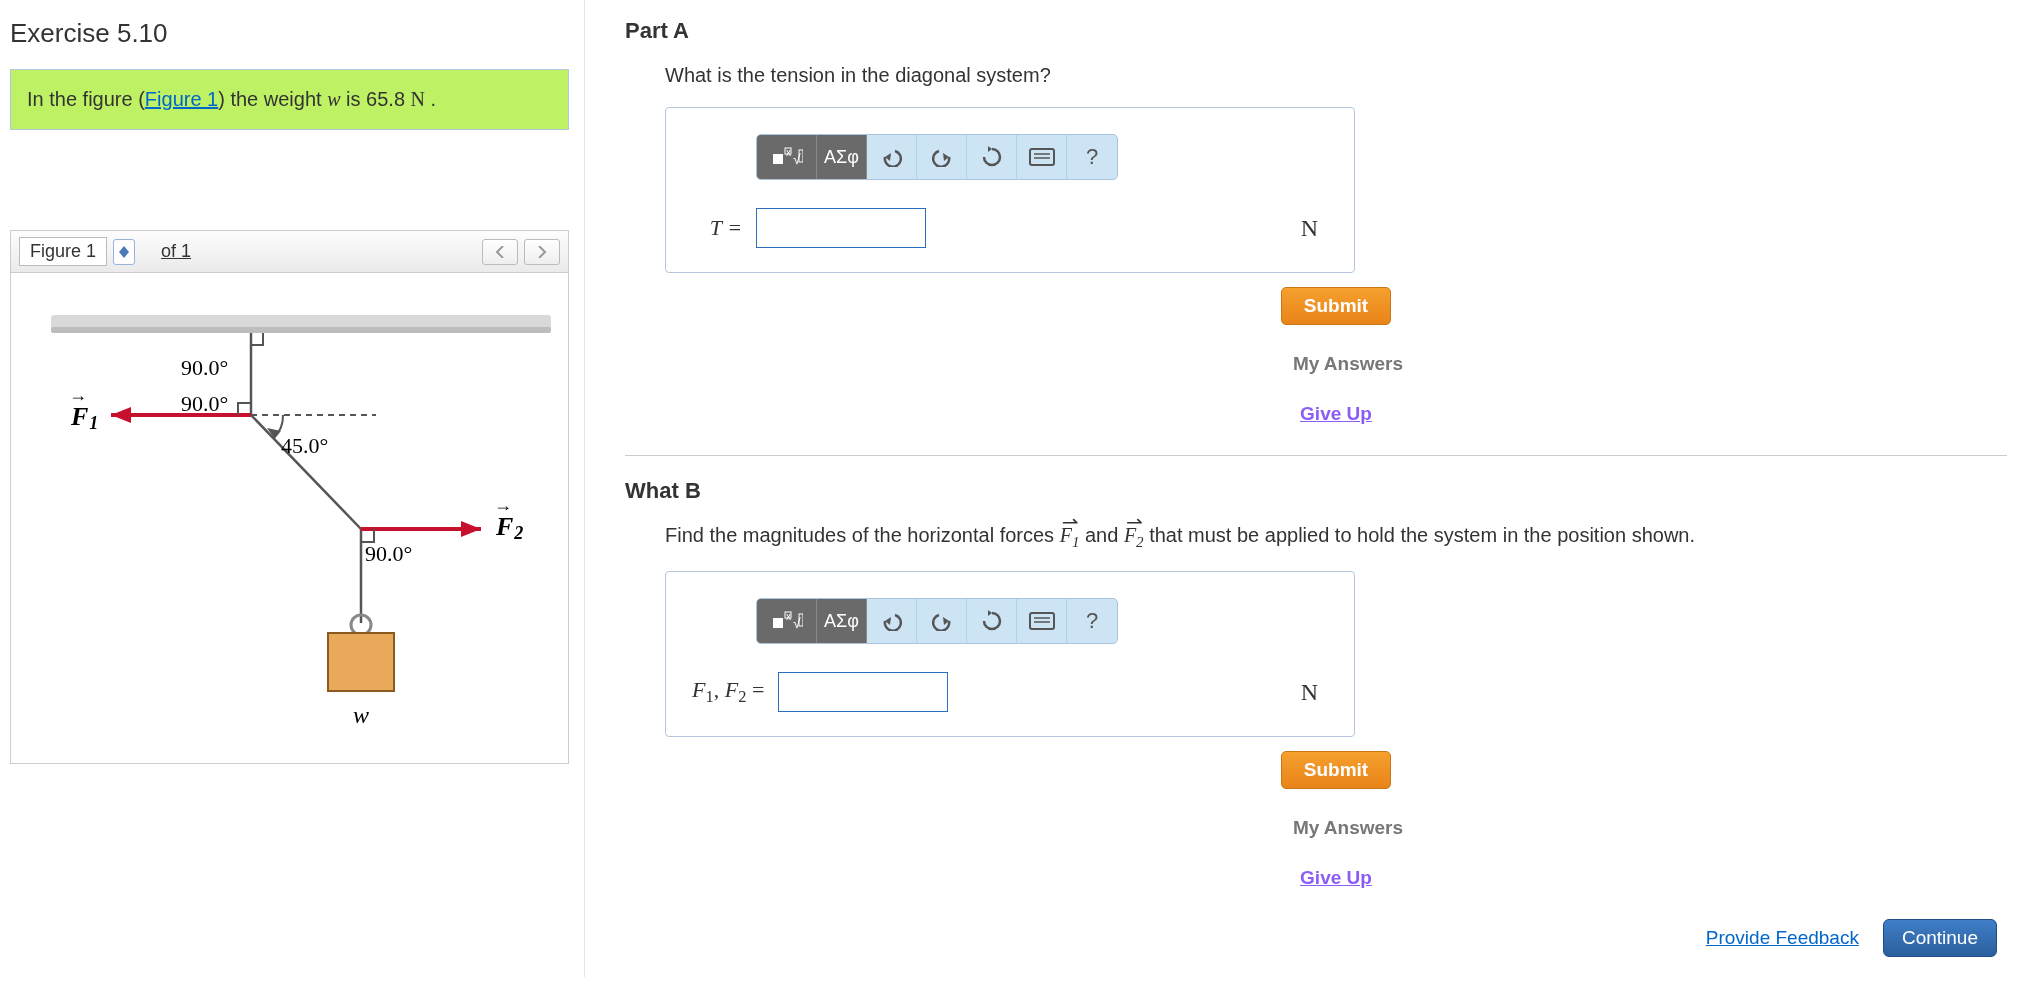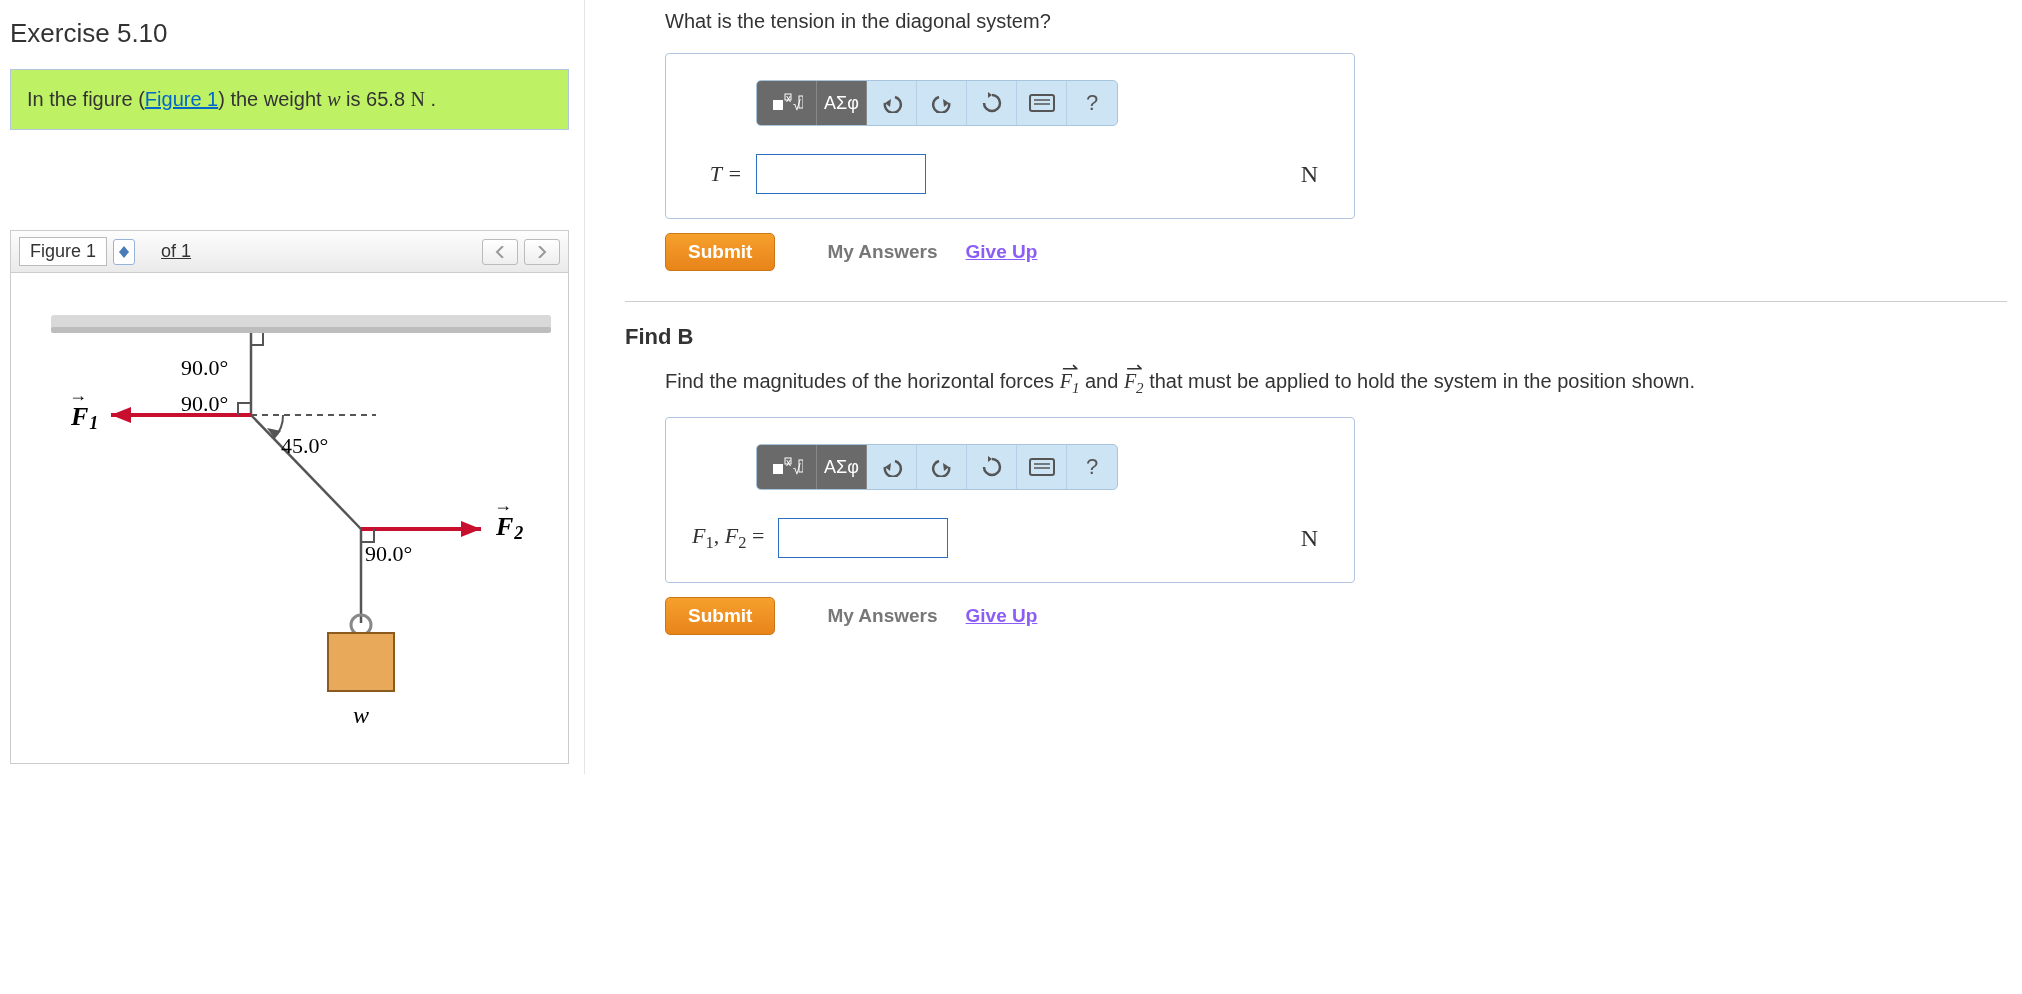--- a/index.html
+++ b/index.html
@@ -65,21 +65,21 @@
   }
   .tb-btn:last-child { border-right: none; }
   .tb-dark { background: #6a6a6a; color: #fff; border-right: 1px solid #888; }
   .tb-dark:first-child { width: 60px; }
   .answer-row { display: flex; align-items: center; gap: 14px; padding: 18px 26px 24px 26px; font-size: 22px; }
   .answer-label { font-family: 'Times New Roman', serif; font-style: italic; width: auto; min-width: 50px; text-align: right; white-space: nowrap; }
   .answer-input {
     border: 1.5px solid #2b6fbf; width: 170px; height: 40px; font-size: 20px; padding: 4px 8px;
   }
   .answer-unit { font-family: 'Times New Roman', serif; font-size: 24px; margin-left: auto; margin-right: 10px; }
-  .action-row { display: flex; align-items: center; gap: 28px; margin: 0 0 30px 40px; font-size: 19px; }
+  .action-row { display: flex; align-items: center; gap: 28px; margin: 0 0 30px 40px; font-size: 19px; flex-direction: column; }
   .submit-btn {
     background: linear-gradient(#f6a02d, #e8841a);
     color: #fff; font-weight: bold; border: 1px solid #cc7716;
     border-radius: 5px; padding: 7px 22px; font-size: 19px; cursor: pointer;
   }
   .my-answers { font-weight: bold; color: #777; margin-left: 24px; }
   .give-up { color: #8b5cf6; font-weight: bold; text-decoration: underline; cursor: pointer; }
   .divider { border: none; border-top: 1px solid #ccc; margin: 8px 0 22px 0; }
   .footer-row { display: flex; justify-content: flex-end; align-items: center; gap: 24px; margin: 24px 10px 10px 0; }
   .feedback-link { color: #0066cc; text-decoration: underline; cursor: pointer; font-size: 19px; }
@@ -178,20 +178,21 @@
           <text x="322" y="420" font-family="Times New Roman" font-style="italic" font-size="24"><tspan>w</tspan></text>
 
           <polygon points="243,135 236,125 250,128" fill="#555"></polygon>
         </svg>
       </div>
     </div>
   </div>
 
   <div class="right-col">
 
+    <div class="part-title">Part A</div>
     <div class="part-q">What is the tension in the diagonal system?</div>
 
     <div class="answer-box">
       <div class="toolbar-wrap">
         <div class="toolbar">
           <div class="tb-btn tb-dark">
             <svg width="32" height="22">
               <rect x="2" y="8" width="10" height="10" fill="#fff"></rect>
               <text x="15" y="10" font-size="10" fill="#fff">x</text>
               <rect x="14" y="2" width="6" height="6" fill="none" stroke="#fff"></rect>
@@ -240,21 +241,21 @@
     </div>
 
     <div class="action-row">
       <button class="submit-btn">Submit</button>
       <span class="my-answers">My Answers</span>
       <span class="give-up">Give Up</span>
     </div>
 
     <hr class="divider">
 
-    <div class="part-title">Find B</div>
+    <div class="part-title">What B</div>
     <div class="part-q">
       <span>Find the magnitudes of the horizontal forces </span><span class="serif" style="font-style:italic;"><span style="position:relative;"><span style="position:absolute;top:-14px;left:2px;font-style:normal;">⇀</span>F</span><span class="inline-sub">1</span></span><span> and </span><span class="serif" style="font-style:italic;"><span style="position:relative;"><span style="position:absolute;top:-14px;left:2px;font-style:normal;">⇀</span>F</span><span class="inline-sub">2</span></span><span> that must be applied to hold the system in the position shown.</span>
     </div>
 
     <div class="answer-box">
       <div class="toolbar-wrap">
         <div class="toolbar">
           <div class="tb-btn tb-dark">
             <svg width="32" height="22">
               <rect x="2" y="8" width="10" height="10" fill="#fff"></rect>
@@ -303,14 +304,18 @@
         <span class="answer-unit">N</span>
       </div>
     </div>
 
     <div class="action-row">
       <button class="submit-btn">Submit</button>
       <span class="my-answers">My Answers</span>
       <span class="give-up">Give Up</span>
     </div>
 
+    <div class="footer-row">
+      <span class="feedback-link">Provide Feedback</span>
+      <button class="continue-btn">Continue</button>
+    </div>
   </div>
 </div>
 
 </body></html>

